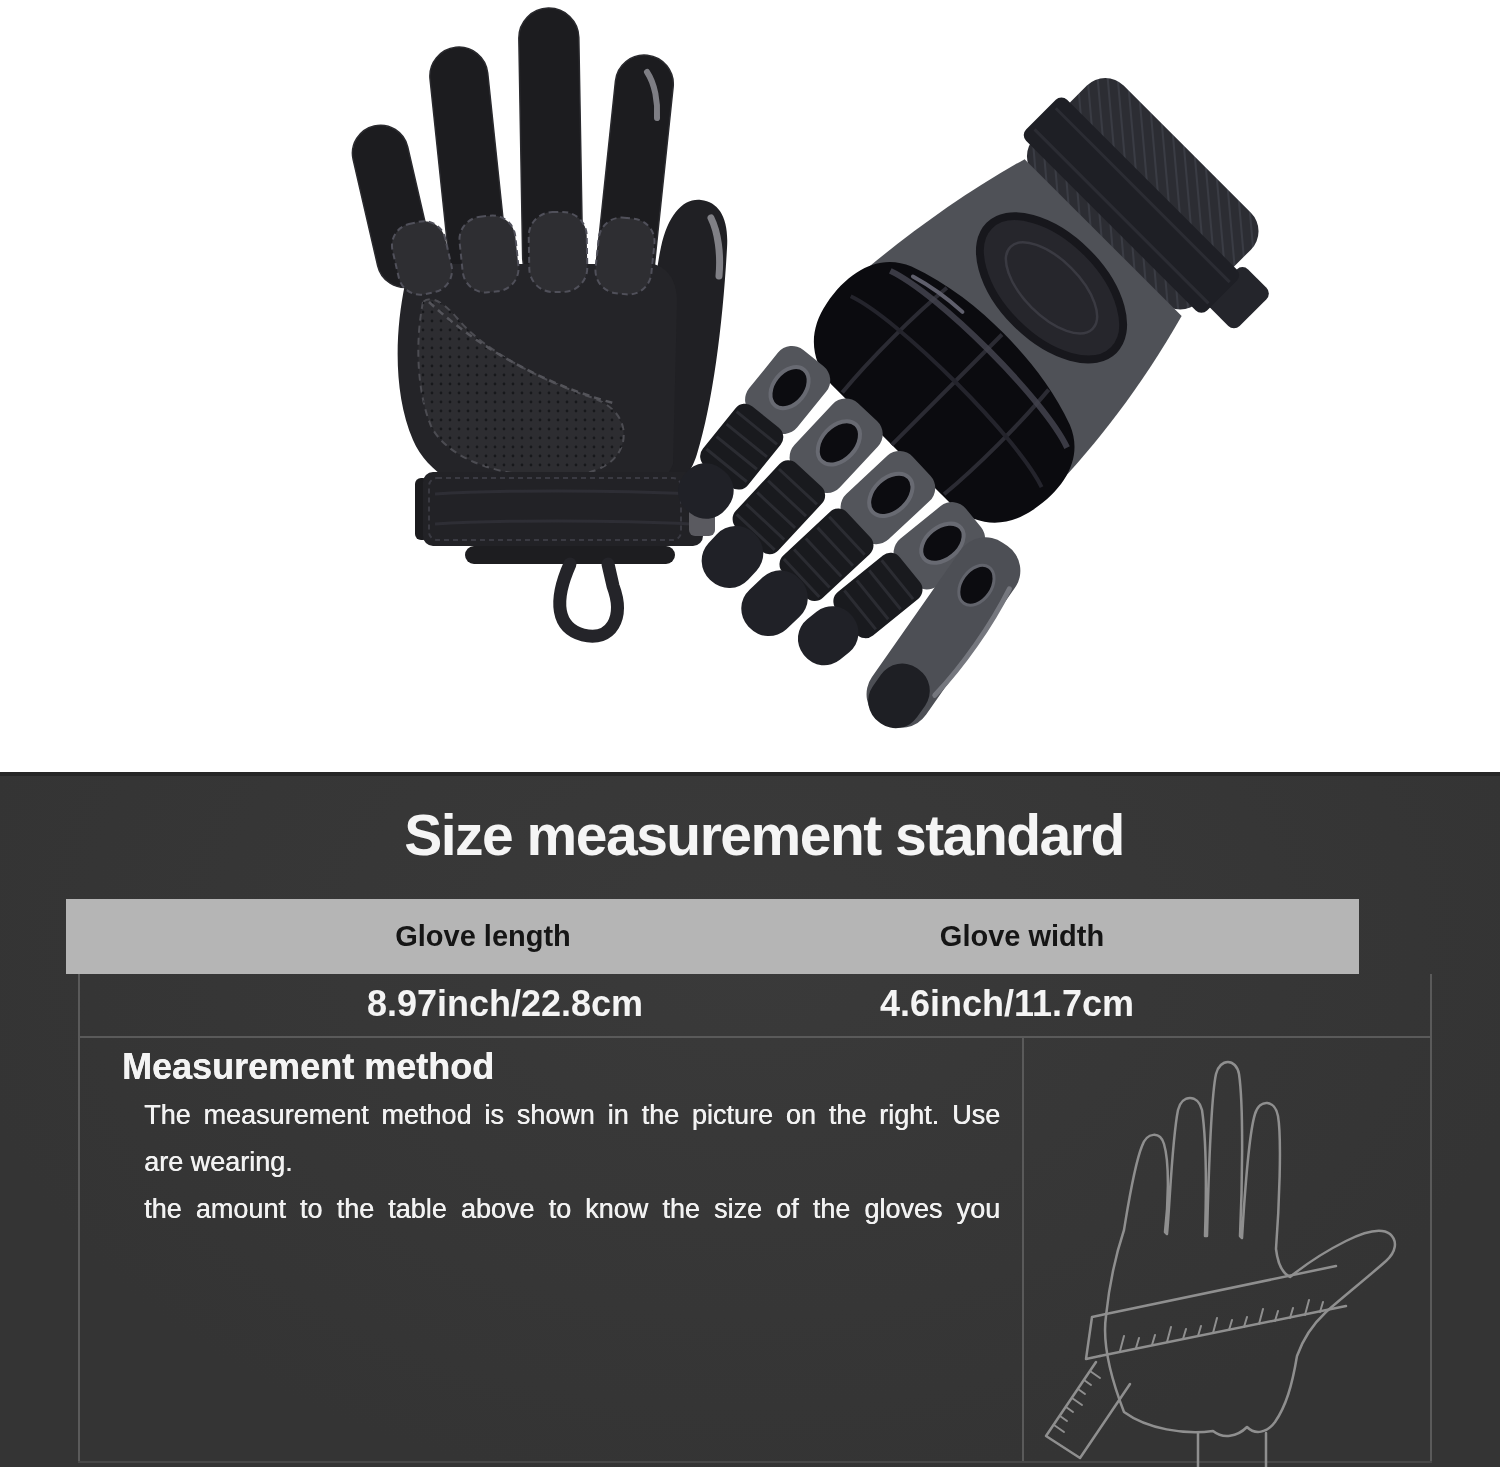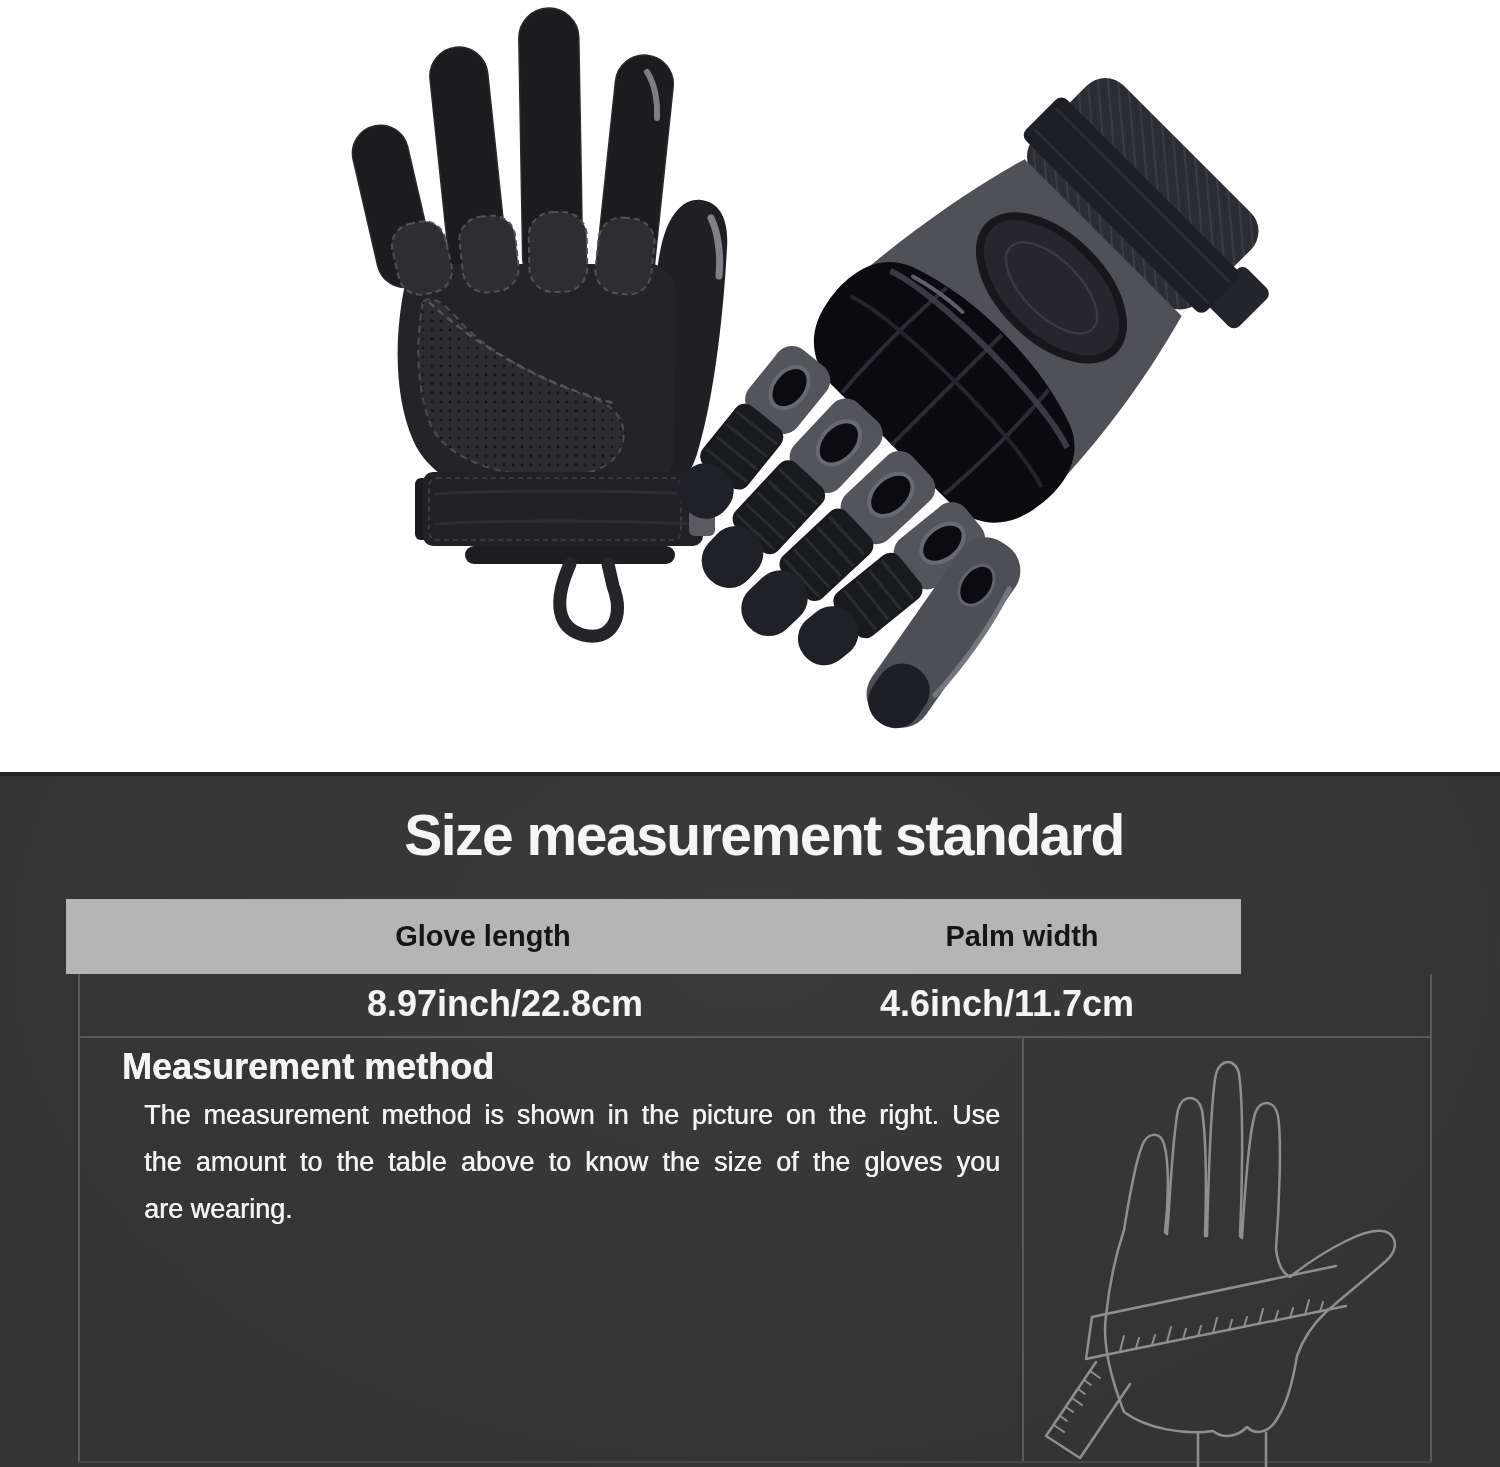--- a/index.html
+++ b/index.html
@@ -7,21 +7,21 @@
         font-family:"Liberation Sans", sans-serif;}
   
   .photo-area{position:absolute;left:0;top:0;width:1500px;height:772px;background:#ffffff;}
   .photo-area svg{position:absolute;overflow:visible;}
   
   .info-panel{position:absolute;left:0;top:772px;width:1500px;height:695px;
       background:radial-gradient(ellipse at 50% 25%, #3a3a3a 0%, #343434 75%);
       border-top:4px solid #262626;box-sizing:border-box;}
   .panel-title{position:absolute;left:0;top:26px;width:1500px;margin:0;text-align:center;
       font-size:57px;font-weight:700;letter-spacing:-1.5px;color:#f5f5f5;line-height:66px;padding-left:14px;}
-  .header-bar{position:absolute;left:66px;top:123px;width:1175px;height:75px;background:#b5b5b5;}
+  .header-bar{position:absolute;left:66px;top:123px;width:1293px;height:75px;background:#b5b5b5;}
   .header-bar .col-label{position:absolute;top:0;height:75px;line-height:75px;transform:translateX(-50%);
       font-size:29px;font-weight:700;color:#151515;white-space:nowrap;}
   .col-label.c1{left:417px;}
   .col-label.c2{left:956px;}
   .value-cell{position:absolute;top:208px;height:40px;line-height:40px;transform:translateX(-50%);
       font-size:36px;font-weight:700;color:#f4f4f4;white-space:nowrap;}
   .value-cell.v1{left:505px;}
   .value-cell.v2{left:1007px;}
   .bline{position:absolute;background:#5a5a5a;}
   .bl-left{left:78px;top:198px;width:2px;height:1261px;height:489px;}
@@ -154,38 +154,38 @@
       </g>
     </svg>
   </div>
 
   <div class="info-panel">
 
     <h1 class="panel-title">Size measurement standard</h1>
 
     <div class="header-bar">
       <span class="col-label c1">Glove length</span>
-      <span class="col-label c2">Palm width</span>
+      <span class="col-label c2">Glove width</span>
     </div>
 
     <span class="value-cell v1">8.97inch/22.8cm</span>
     <span class="value-cell v2">4.6inch/11.7cm</span>
 
     <div class="bline bl-left"></div>
     <div class="bline bl-right"></div>
     <div class="bline bl-h"></div>
     <div class="bline bl-v"></div>
     <div class="bline bl-bottom"></div>
 
     <h2 class="measure-heading">Measurement method</h2>
 
     <div class="measure-body">
         <div class="jline">The measurement method is shown in the picture on the right. Use</div>
+        <div class="jline last">are wearing.</div>
         <div class="jline">the amount to the table above to know the size of the gloves you</div>
-        <div class="jline last">are wearing.</div>
       </div>
 
     <svg class="hand-svg" width="400" height="425" viewBox="0 0 400 425">
       <g fill="none" stroke="#8f8f8f" stroke-width="2.5" stroke-linecap="round" stroke-linejoin="round">
 
         <path d="M 88 368
                  C 74 332 66 300 70 272
                  C 73 243 80 210 88 186
                  C 92 162 98 122 106 102
                  C 111 88 124 87 128 100

